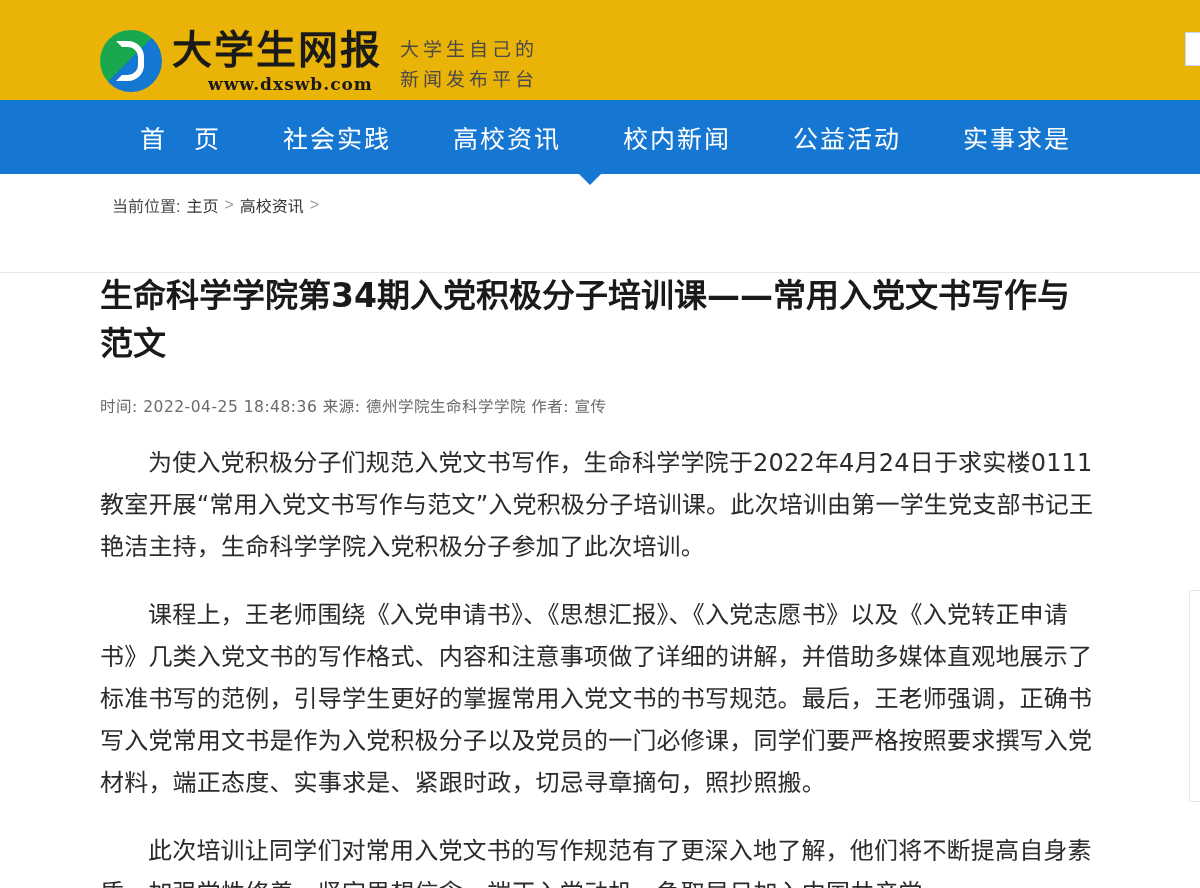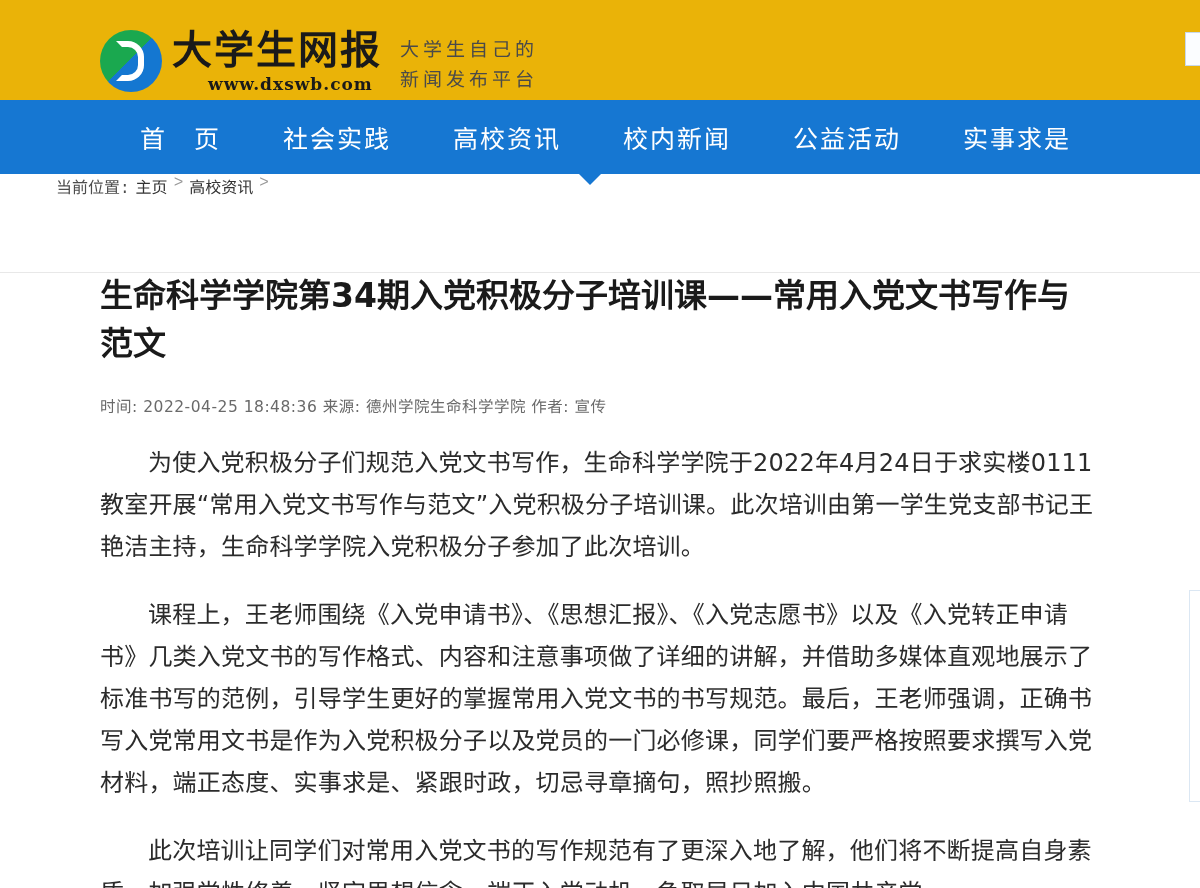--- a/index.html
+++ b/index.html
@@ -120,25 +120,25 @@
     border-left: 12px solid transparent;
     border-right: 12px solid transparent;
     border-top: 12px solid #1677d2;
   }
 
   
   .crumb-band {
     height: 62px;
     background: #ffffff;
     display: flex;
-    align-items: flex-start;
-    padding-left: 56px;
+    align-items: center;
+    padding-left: 112px;
     font-size: 16px;
     color: #4c4c4c;
-    font-family: Liberation Mono, monospace;
+    font-family: Liberation Sans, sans-serif;
   }
   .crumb-band span { margin-right: 6px; }
   .crumb-link { color: #333333; }
   .crumb-sep { color: #999999; }
 
   
   .content-shell {
     position: relative;
     padding: 0 100px;
   }

